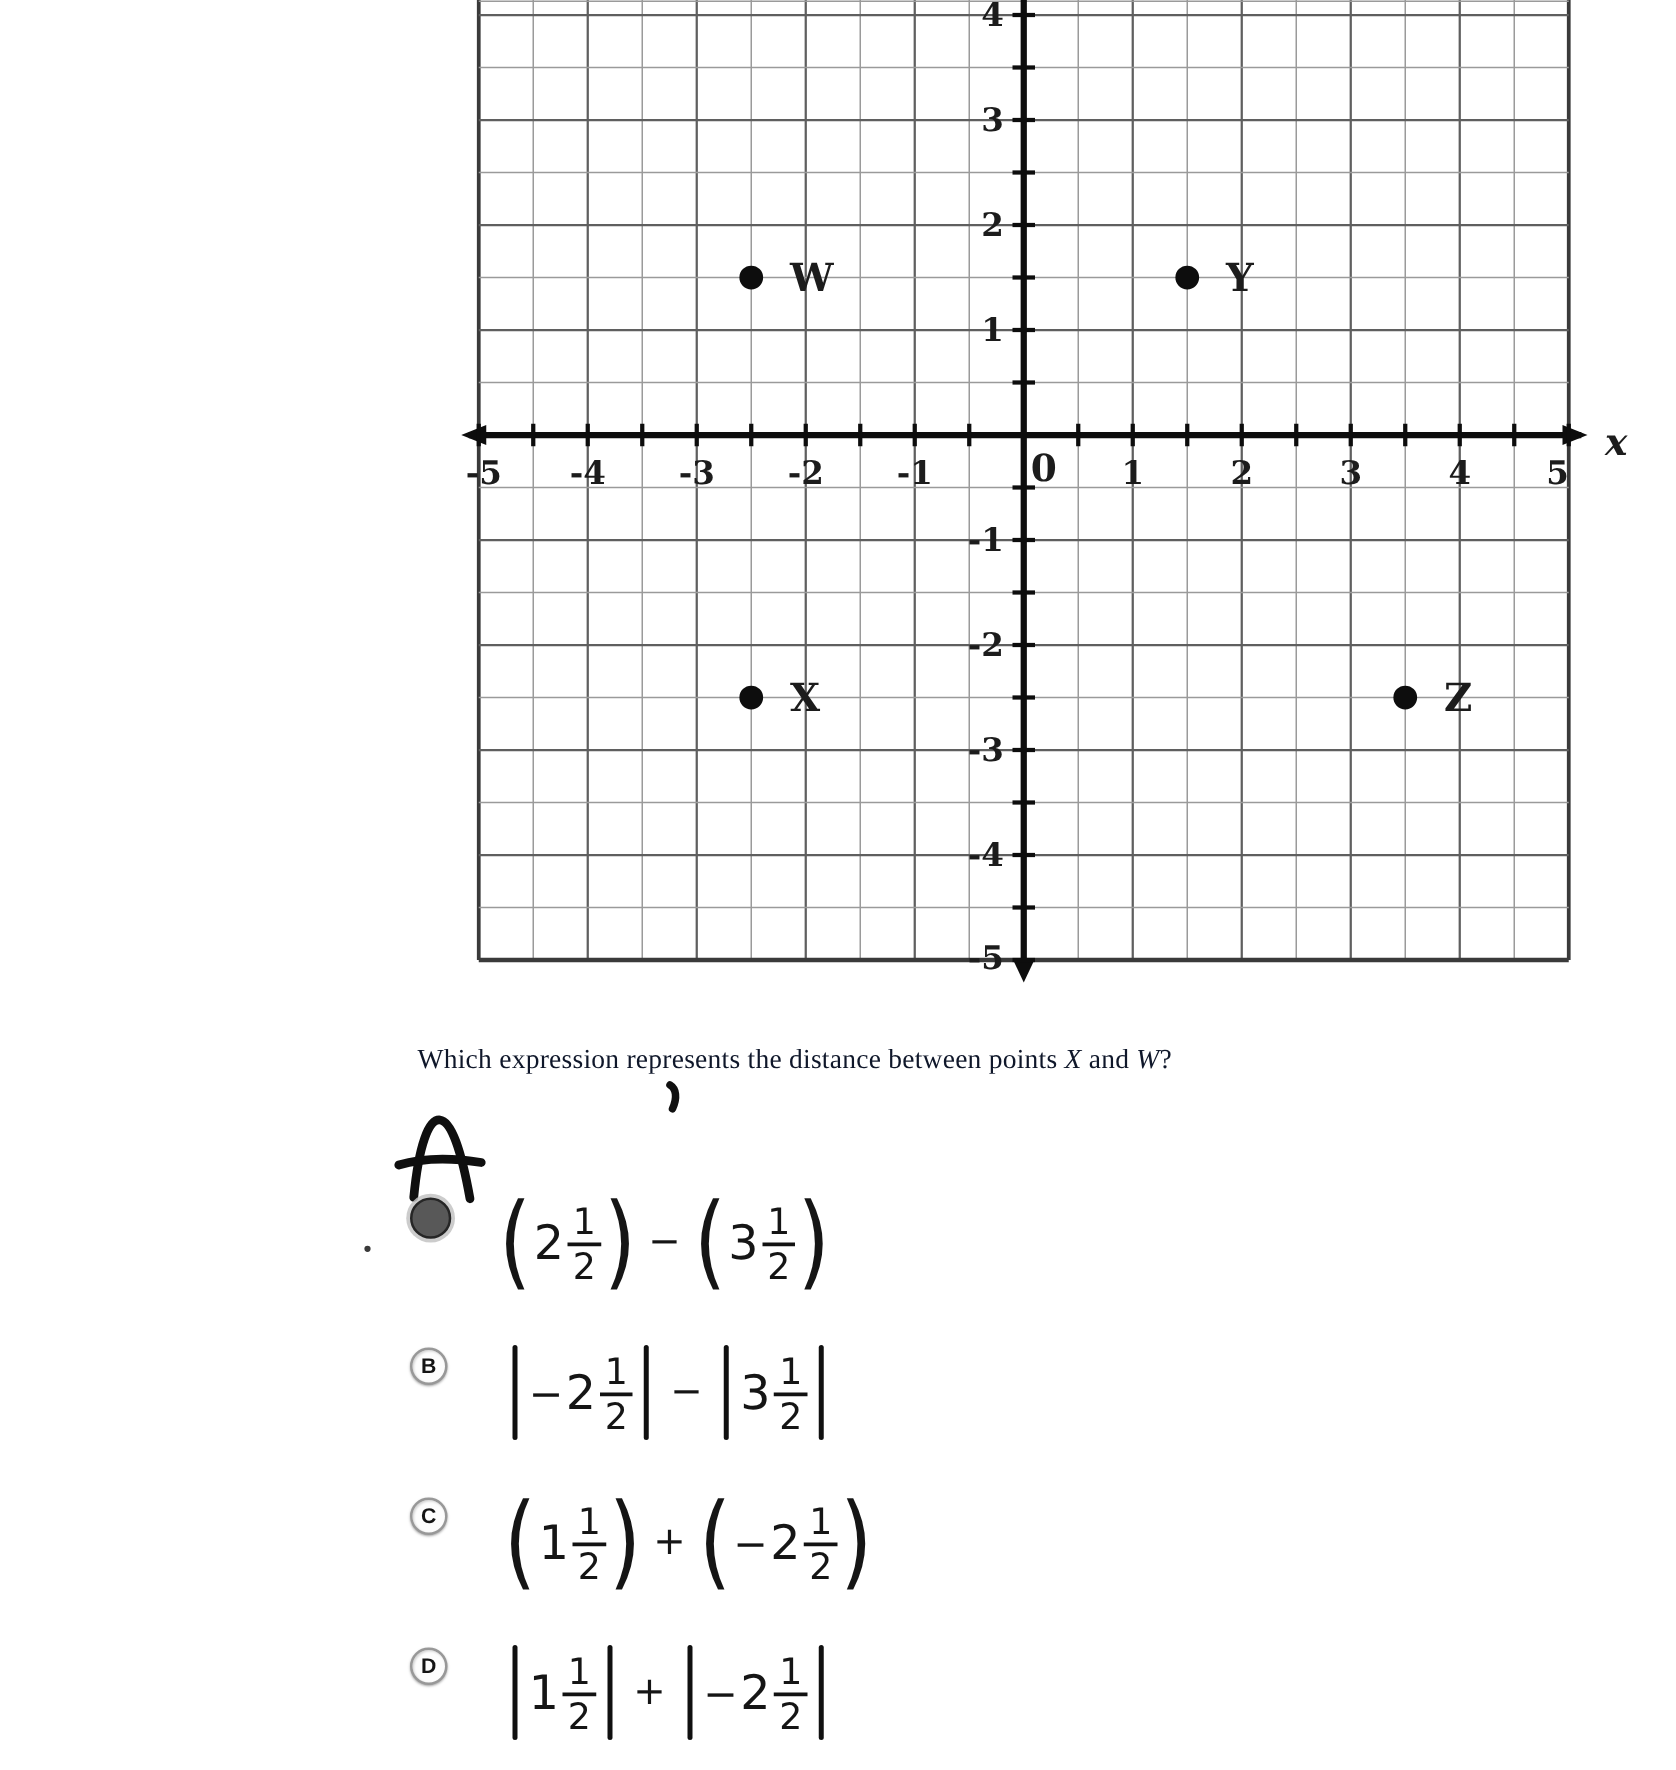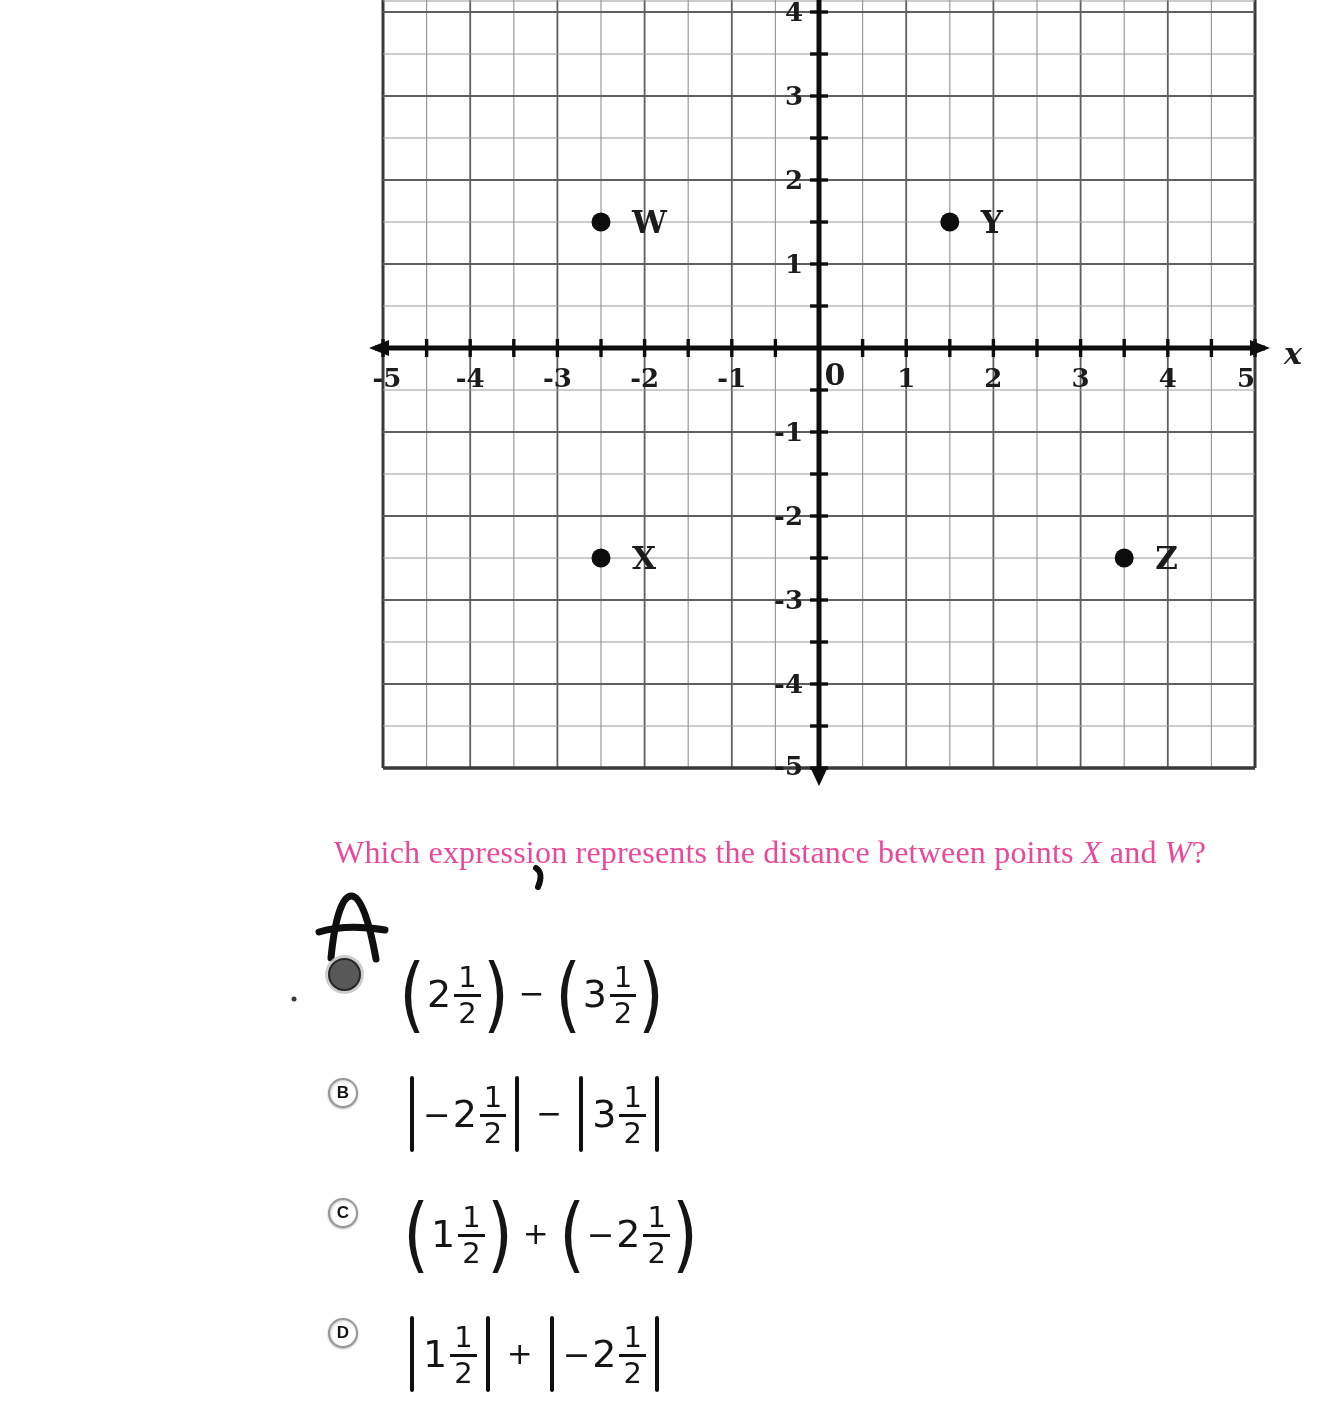--- a/index.html
+++ b/index.html
@@ -1,19 +1,19 @@
 <!DOCTYPE html>
 <html><head>
 <meta charset="utf-8">
 <style>
   html,body{margin:0;padding:0;background:#fff;}
   .page{position:relative;width:1341px;height:1416px;background:#ffffff;overflow:hidden;
         font-family:"Liberation Serif",serif;color:#111;}
   svg{position:absolute;left:0;top:0;}
-  .question{position:absolute;left:334px;top:834px;font-size:32px;color:#ec4899;
+  .question{position:absolute;left:334px;top:834px;font-size:22px;color:#0f172a;
             font-family:"Liberation Serif",serif;white-space:nowrap;letter-spacing:.2px;}
   .question .it{font-style:italic;}
   .choice-row{position:absolute;left:328px;display:flex;align-items:flex-start;height:88px;}
   .radio{flex:0 0 auto;width:30px;height:30px;margin-top:6px;border-radius:50%;background:#fdfdfd;
          border:2px solid #989898;box-sizing:border-box;
          box-shadow:0 1px 2px rgba(0,0,0,.35), inset 1px 1px 2px rgba(0,0,0,.18);
          display:flex;align-items:center;justify-content:center;
          font-family:"Liberation Sans",sans-serif;font-weight:bold;font-size:17px;color:#141414;}
   .radio.selected{width:33px;height:33px;background:#585858;border:2.5px solid #262626;
          box-shadow:0 0 0 3px rgba(195,195,195,.85);}

